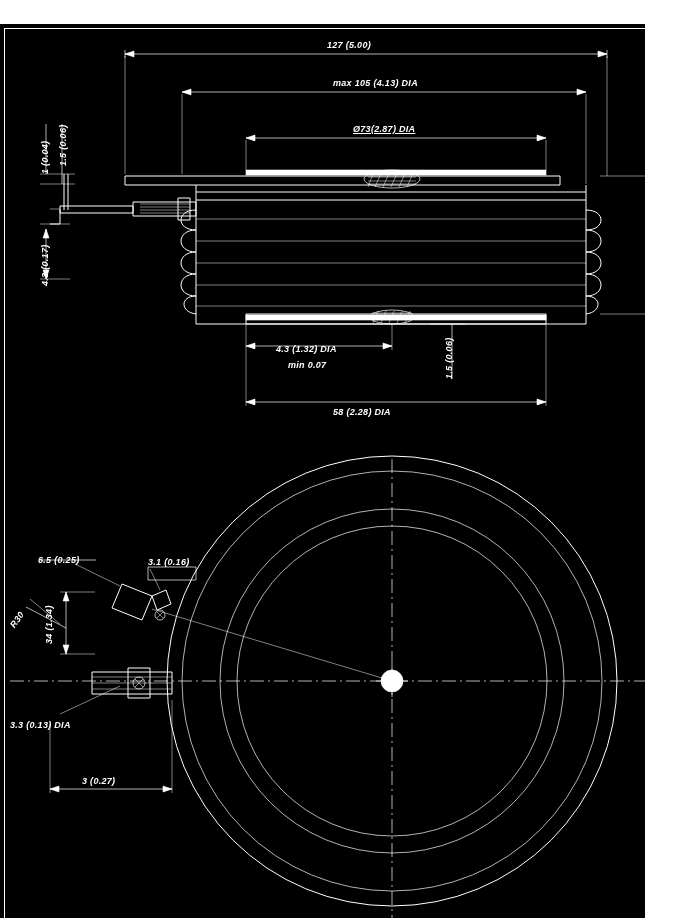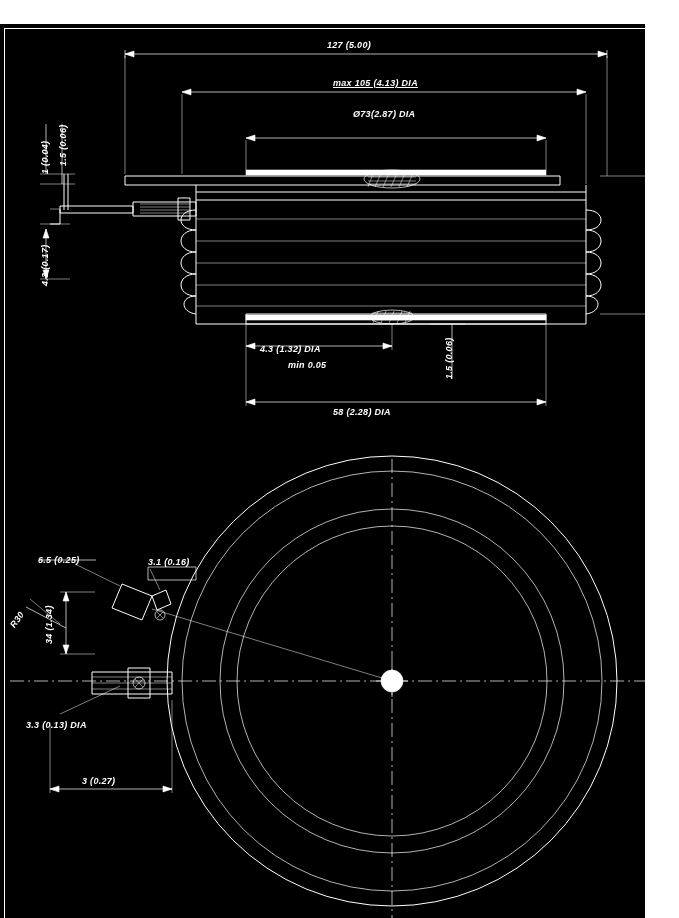--- a/index.html
+++ b/index.html
@@ -187,35 +187,35 @@
       <polygon class="fillw" points="172,765 163,762 163,768"></polygon>
 
       <path class="thin" d="M40,536 L96,536"></path>
       <path class="thin" d="M148,543 L196,543"></path>
       <path class="thin" d="M148,556 L196,556"></path>
       <path class="thin" d="M148,543 L148,556 M196,543 L196,556"></path>
     </g>
   </svg>
 
   <div class="dim-label" style="left:327px; top:16px;">127 (5.00)</div>
-  <div class="dim-label" style="left:333px; top:54px;text-decoration:underline;">max 105 (4.13) DIA</div>
-  <div class="dim-label" style="left:353px; top:85px;">Ø73(2.87) DIA</div>
+  <div class="dim-label" style="left:333px; top:54px;">max 105 (4.13) DIA</div>
+  <div class="dim-label" style="left:353px; top:100px;text-decoration:underline;">Ø73(2.87) DIA</div>
 
   <div class="dim-label" style="left:40px; top:150px; transform:rotate(-90deg);">1 (0.04)</div>
   <div class="dim-label" style="left:58px; top:142px; transform:rotate(-90deg);">1.5 (0.06)</div>
   <div class="dim-label" style="left:40px; top:262px; transform:rotate(-90deg);">4.3 (0.17)</div>
 
   <div class="dim-label" style="left:655px; top:255px; transform:rotate(-90deg);">36.6 (1.44)</div>
 
-  <div class="dim-label" style="left:260px; top:320px;">4.3 (1.32) DIA</div>
-  <div class="dim-label" style="left:288px; top:336px;">min 0.05</div>
+  <div class="dim-label" style="left:276px; top:320px;">4.3 (1.32) DIA</div>
+  <div class="dim-label" style="left:288px; top:336px;">min 0.07</div>
   <div class="dim-label" style="left:444px; top:355px; transform:rotate(-90deg);">1.5 (0.06)</div>
   <div class="dim-label" style="left:333px; top:383px;">58 (2.28) DIA</div>
 
   <div class="dim-label" style="left:38px; top:531px;">6.5 (0.25)</div>
   <div class="dim-label" style="left:148px; top:533px;">3.1 (0.16)</div>
   <div class="dim-label" style="left:8px; top:600px; transform:rotate(-55deg);">R30</div>
   <div class="dim-label" style="left:44px; top:620px; transform:rotate(-90deg);">34 (1.34)</div>
-  <div class="dim-label" style="left:26px; top:696px;">3.3 (0.13) DIA</div>
+  <div class="dim-label" style="left:10px; top:696px;">3.3 (0.13) DIA</div>
   <div class="dim-label" style="left:82px; top:752px;">3 (0.27)</div>
 
   <div class="frame"></div>
 </div>
 
 </body></html>

